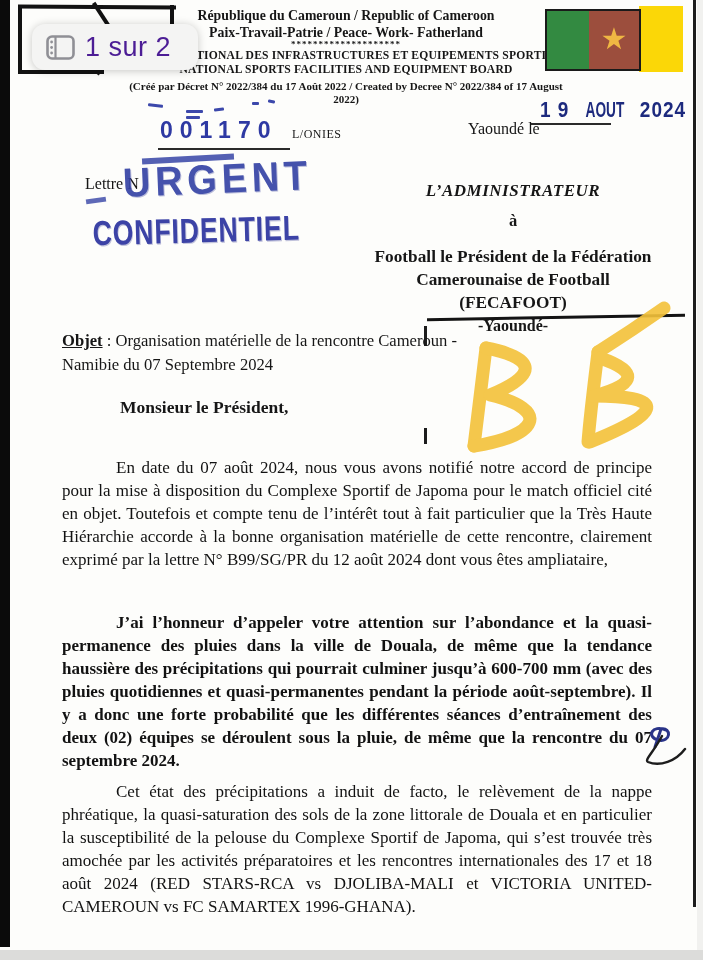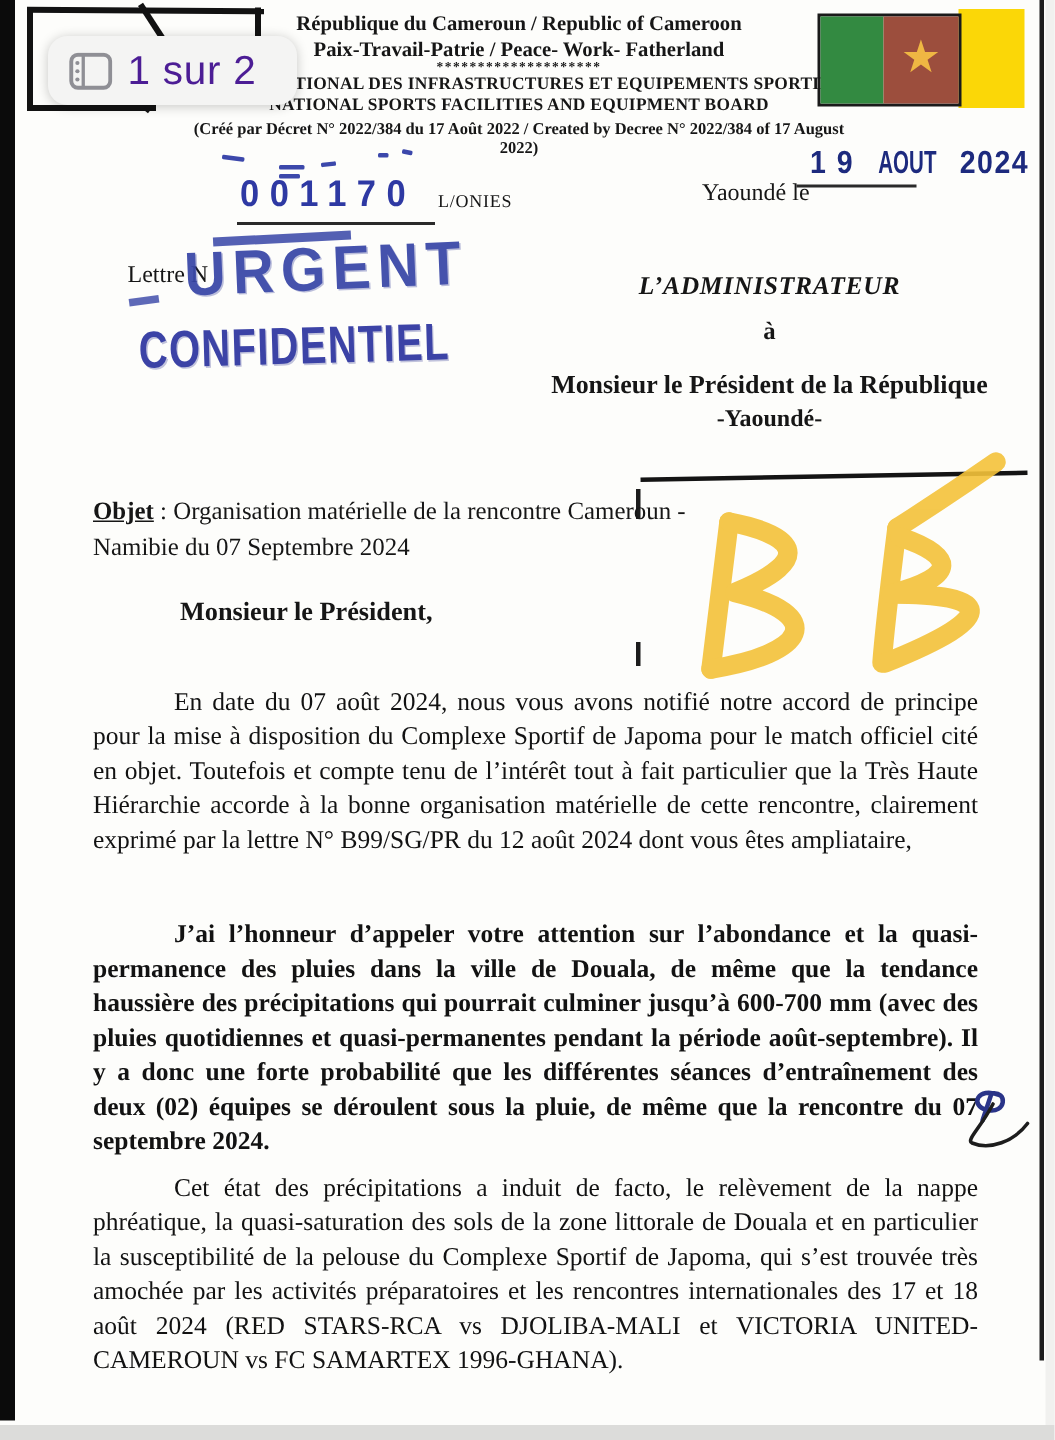--- a/index.html
+++ b/index.html
@@ -164,21 +164,22 @@
   <div class="ink i6"></div>
 
   <div class="abs urgent-bar"></div>
   <div class="abs urgent-dash"></div>
   <div class="abs urgent">URGENT</div>
   <div class="abs confid">CONFIDENTIEL</div>
 
   <div class="abs admin">L’ADMINISTRATEUR</div>
   <div class="abs to-a">à</div>
   <div class="abs recipient">
-    <div>Monsieur le Président de la République</div>
+    <div>Football le Président de la Fédération</div>
+    <div>Camerounaise de Football (FECAFOOT)</div>
     <div class="sm">-Yaoundé-</div>
   </div>
   <div class="abs rec-ul"></div>
   <div class="tick t1"></div>
   <div class="tick t2"></div>
 
   <div class="abs objet">
     <b>Objet</b><span> : </span><span>Organisation matérielle de la rencontre Cameroun - Namibie du 07 Septembre 2024</span>
   </div>
 

